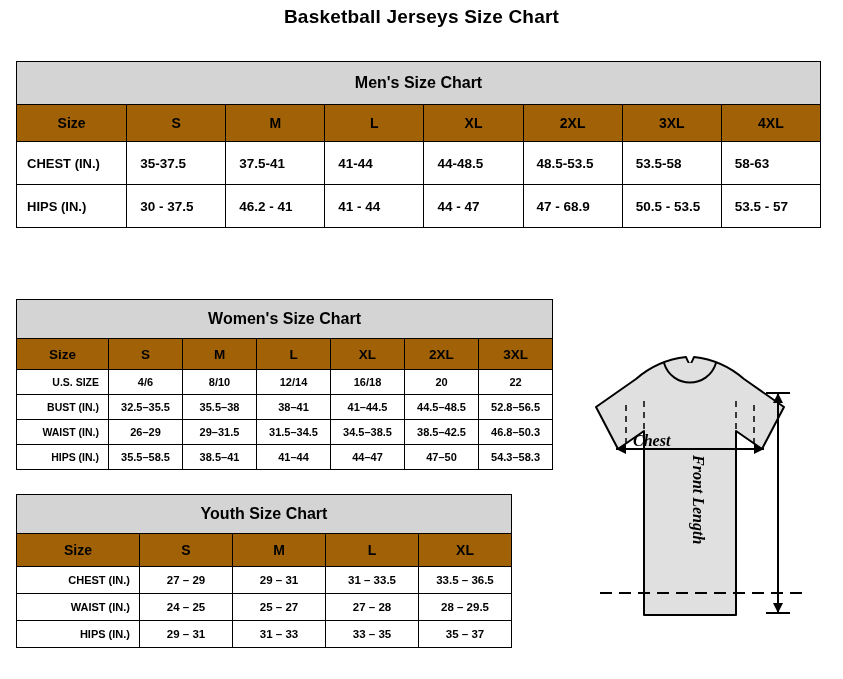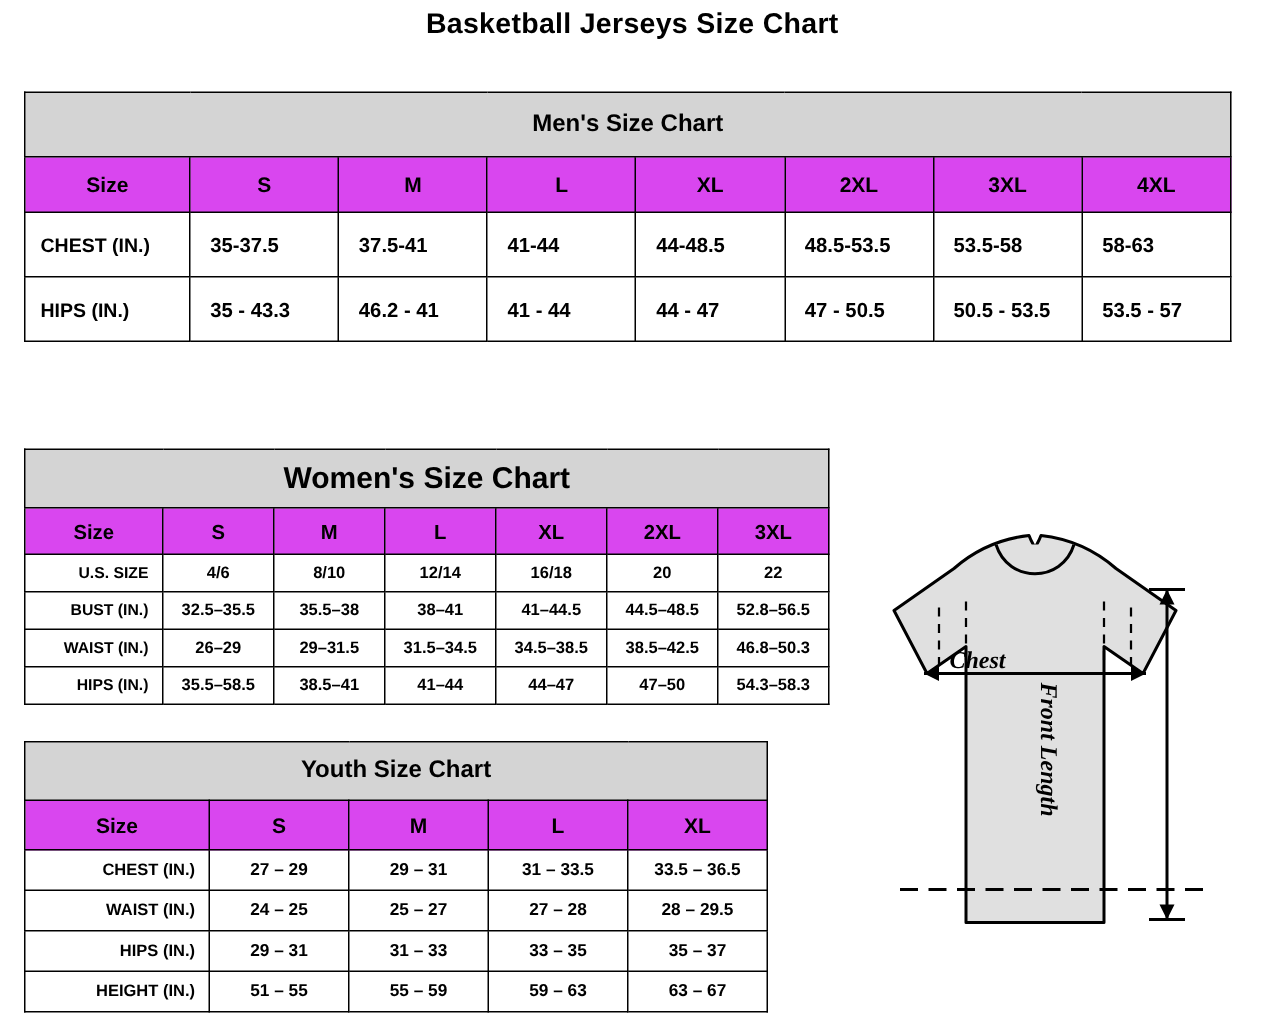--- a/index.html
+++ b/index.html
@@ -38,21 +38,21 @@
     font-weight: bold;
     padding: 0;
   }
   .tbl-head {
     background: #d4d4d4;
     font-size: 16px;
     font-weight: bold;
     height: 34px;
   }
   .col-head {
-    background: #d946ef;
+    background: #a16207;
   }
 
   
   #men-table {
     position: absolute;
     left: 16px;
     top: 61px;
     width: 805px;
     padding-left: 16px;
   }
@@ -71,21 +71,21 @@
   }
   #men-table .size-word { font-size: 13.5px; }
 
   
   #women-table {
     position: absolute;
     left: 16px;
     top: 299px;
     width: 536px;
   }
-  #women-table .tbl-head { font-size: 20px; height: 38px; text-align: center; }
+  #women-table .tbl-head { font-size: 16px; height: 38px; text-align: center; }
   #women-table .col-head td { height: 30px; font-size: 13.5px; }
   #women-table td { height: 24px; font-size: 11px; }
   #women-table .lbl {
     text-align: right;
     padding-right: 9px;
     font-size: 10.5px;
   }
 
   
   #youth-table {
@@ -168,25 +168,25 @@
       <td class="val">35-37.5</td>
       <td class="val">37.5-41</td>
       <td class="val">41-44</td>
       <td class="val">44-48.5</td>
       <td class="val">48.5-53.5</td>
       <td class="val">53.5-58</td>
       <td class="val">58-63</td>
     </tr>
     <tr>
       <td class="lbl">HIPS (IN.)</td>
-      <td class="val">35 - 43.3</td>
+      <td class="val">30 - 37.5</td>
       <td class="val">46.2 - 41</td>
       <td class="val">41 - 44</td>
       <td class="val">44 - 47</td>
-      <td class="val">47 - 50.5</td>
+      <td class="val">47 - 68.9</td>
       <td class="val">50.5 - 53.5</td>
       <td class="val">53.5 - 57</td>
     </tr>
   </tbody>
 </table>
 
 <table id="women-table">
   <colgroup>
     <col style="width:92px">
       <col style="width:74px">
@@ -280,27 +280,20 @@
       <td>25 – 27</td>
       <td>27 – 28</td>
       <td>28 – 29.5</td>
     </tr>
     <tr>
       <td class="lbl">HIPS (IN.)</td>
       <td>29 – 31</td>
       <td>31 – 33</td>
       <td>33 – 35</td>
       <td>35 – 37</td>
-    </tr>
-    <tr>
-      <td class="lbl">HEIGHT (IN.)</td>
-      <td>51 – 55</td>
-      <td>55 – 59</td>
-      <td>59 – 63</td>
-      <td>63 – 67</td>
     </tr>
   </tbody>
 </table>
 
 <div id="shirt-diagram">
   <svg width="300" height="330" viewBox="0 0 300 330">
 
     <path d="M96,34
              C112,20 128,14 146,12
              C152,28 166,36 150,36

